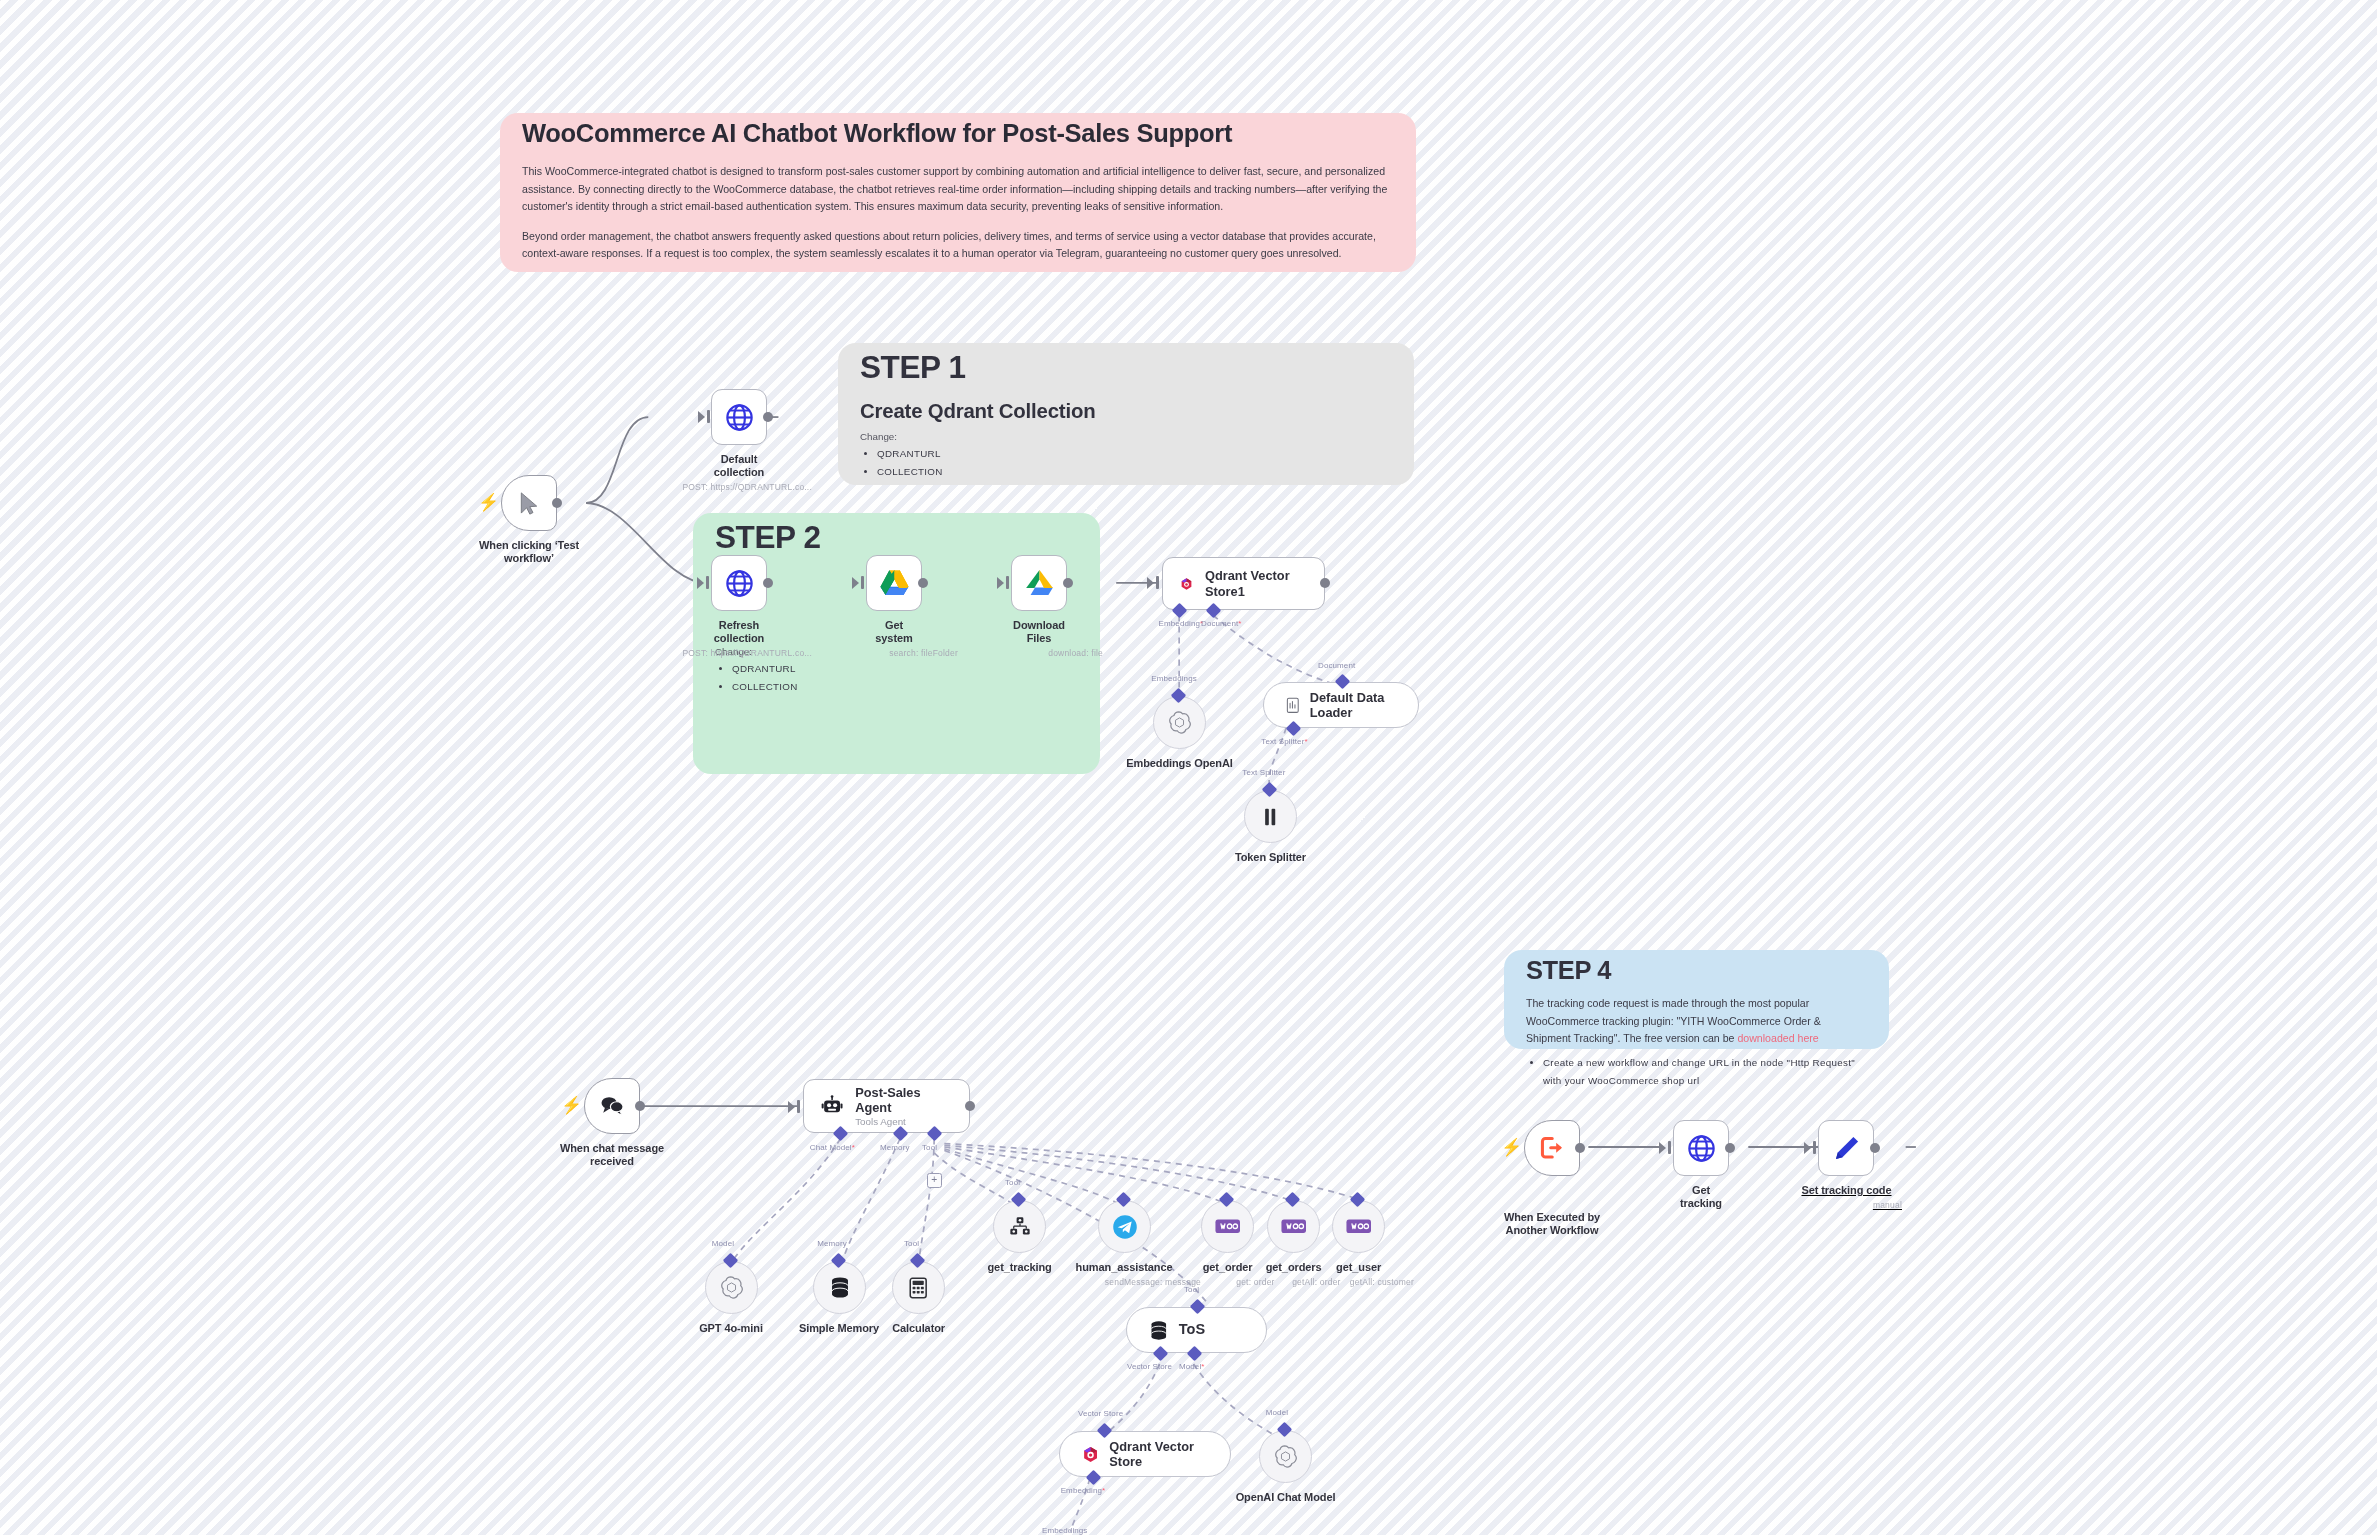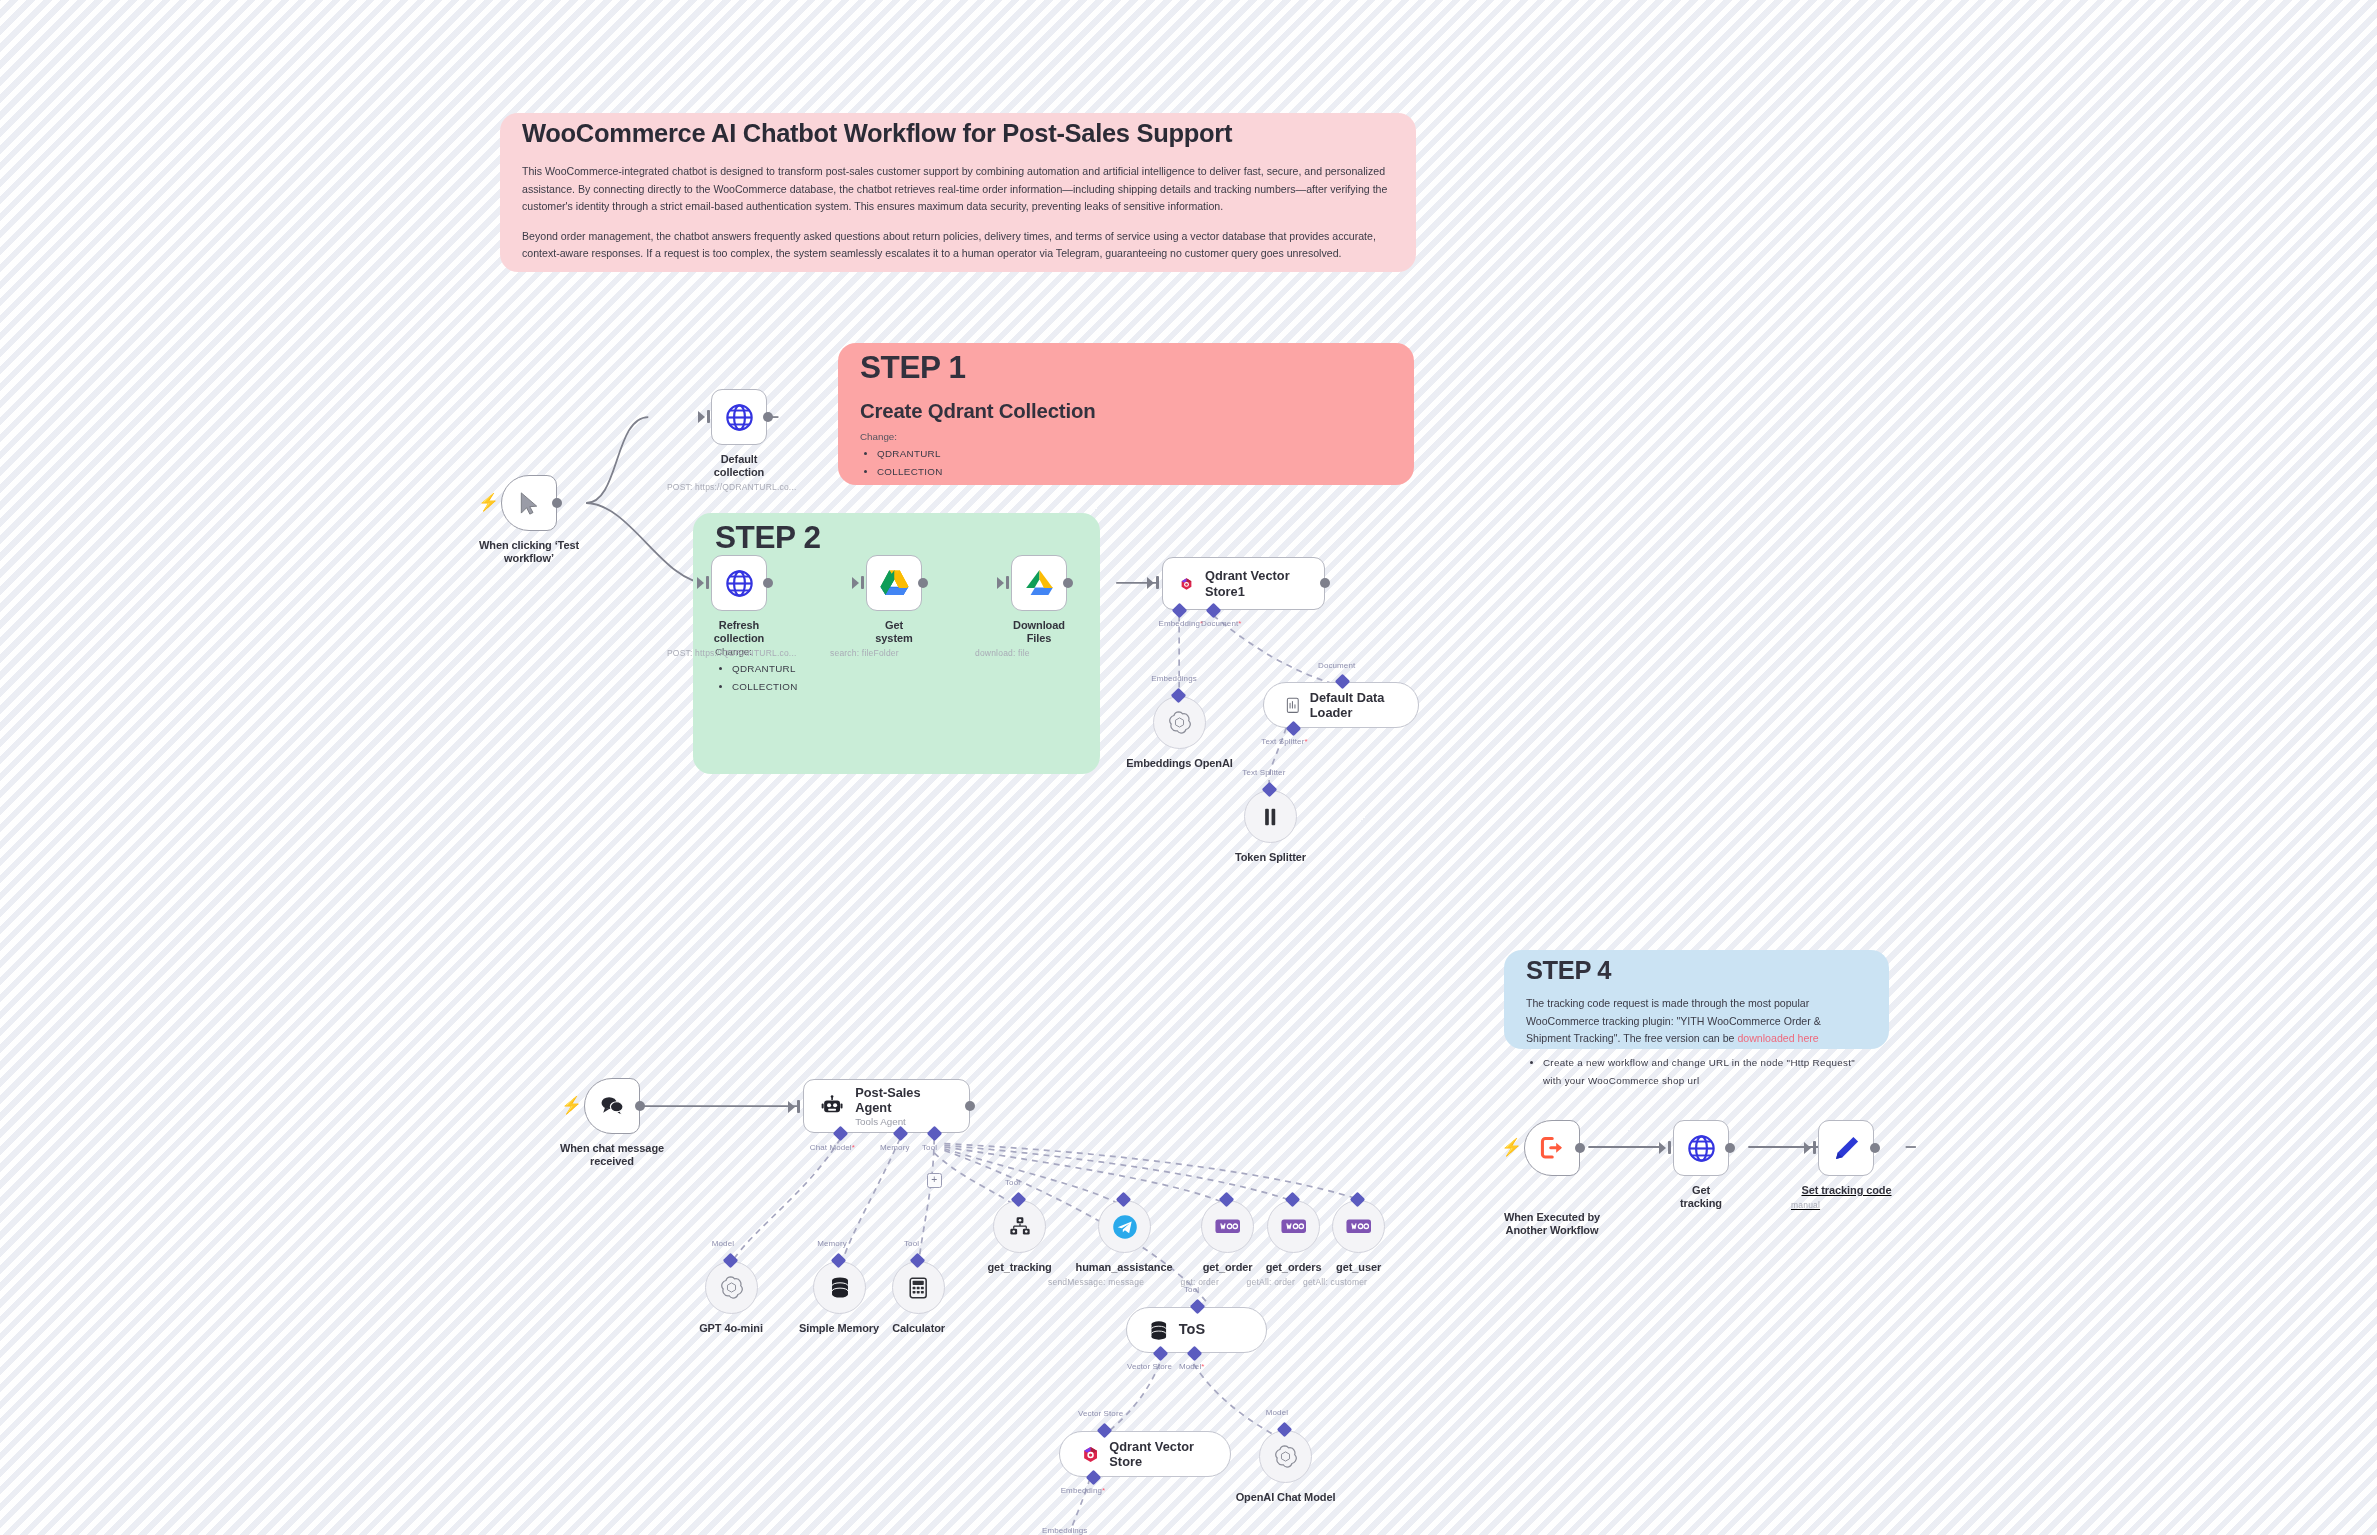--- a/index.html
+++ b/index.html
@@ -26,21 +26,21 @@
   .sticky h1 { margin:0 0 15.3px 0; font-size:25.5px; font-weight:700; color:#2b2b36; letter-spacing:-0.3px; }
   .sticky h2 { margin:0 0 13.6px 0; font-size:31.5px; font-weight:700; color:#32323e; letter-spacing:-0.4px;}
   .sticky h3 { margin:12px 0 8.5px 0; font-size:20.4px; font-weight:700; color:#32323e; letter-spacing:-0.2px;}
   .sticky p  { margin:0 0 12px 0; font-size:10.6px; line-height:1.65; color:#3b3b47; }
   .sticky .lbl { font-size:9.8px; color:#55555f; margin:0 0 3.4px 0; }
   .sticky ul { margin:3.4px 0 0 0; padding-left:17px; }
   .sticky li { font-size:9.8px; line-height:1.8; color:#3b3b47; letter-spacing:0.3px;}
   .sticky a { color:#ef6a7d; text-decoration:none; }
 
   #note-intro  { left:500px;  top:113px;  width:916px; height:159px; background:#fad5d9; }
-  #note-step1  { left:838px;  top:343px;  width:576px;  height:142px; background:#fca5a5; }
+  #note-step1  { left:838px;  top:343px;  width:576px;  height:142px; background:#e5e5e5; }
   #note-step2  { left:693px;  top:513px;  width:407px;  height:261px; background:#c9edd7; }
   #note-step3  { left:577px;  top:950px; width:797px;  height:94px; background:#faeec3; }
   #note-step4  { left:1504px; top:950px; width:385px;  height:99px; background:#cbe3f3; }
 
   #note-step2 h3 { margin-top:0; }
   #note-step2 .body { position:absolute; left:22px; top:133px; right:22px; }
   #note-step3 ul { margin-top:25.5px; }
 
   
   .node { position:absolute; }
@@ -58,21 +58,21 @@
   }
   .big-pill {
     height:53px; background:#fff; border:1.3px solid #b6b8c2; border-radius:11px;
     display:flex; align-items:center; gap:12px; padding:0 17px;
   }
   .circ {
     width:53px; height:53px; border-radius:50%; background:#f4f4f7;
     border:1.1px solid #d2d3dc; display:flex; align-items:center; justify-content:center;
   }
   .cap { margin-top:7.7px; text-align:center; font-size:11px; font-weight:700; color:#33333d; line-height:1.22; letter-spacing:-0.1px;}
-  .sub { margin-top:2.6px; text-align:left; font-size:8.5px; color:#a9abb6; letter-spacing:0.2px;}
+  .sub { margin-top:2.6px; text-align:right; font-size:8.5px; color:#a9abb6; letter-spacing:0.2px;}
   .ttl { font-size:12.8px; font-weight:700; color:#30303a; line-height:1.18; }
   .tsub{ font-size:9.8px; color:#9b9da8; margin-top:1.7px; }
 
   .bolt { position:absolute; font-size:17px; color:#ff5b3d; line-height:1; font-weight:700; }
   .dot  { position:absolute; width:10.2px; height:10.2px; border-radius:50%; background:#7e808c; }
   .arrowin { position:absolute; width:0;height:0; border-top:6px solid transparent; border-bottom:6px solid transparent; border-left:7.7px solid #7e808c;}
   .bar { position:absolute; width:3.4px; height:12.8px; background:#7e808c; border-radius:0.9px;}
   .diamond { position:absolute; width:11px; height:11px; background:#5b5bbf; transform:rotate(45deg); border-radius:1.7px;}
   .plug { position:absolute; font-size:8px; color:#8e8fae; white-space:nowrap; letter-spacing:0.1px;}
   .plug .req { color:#ff5b6e; }

